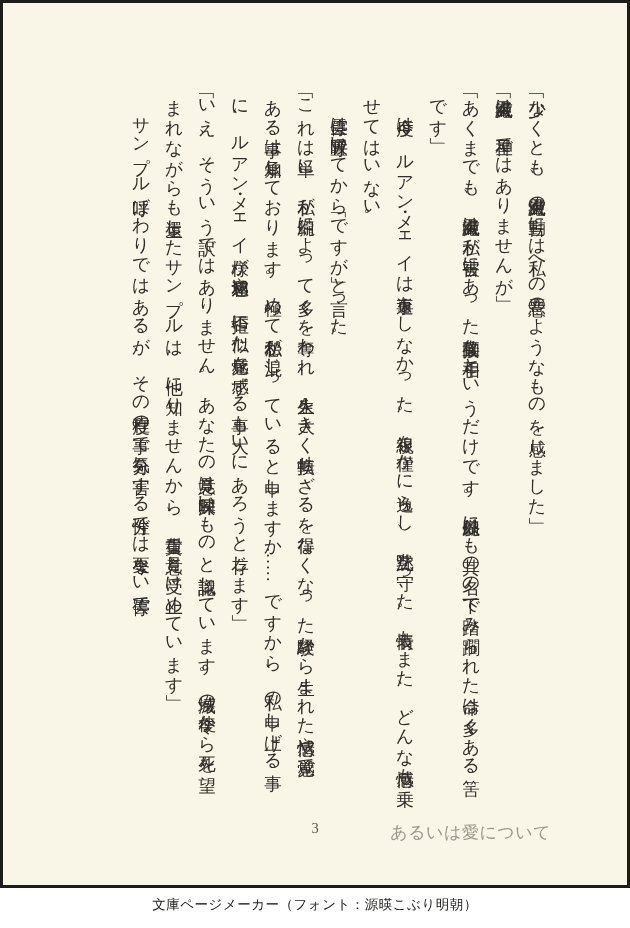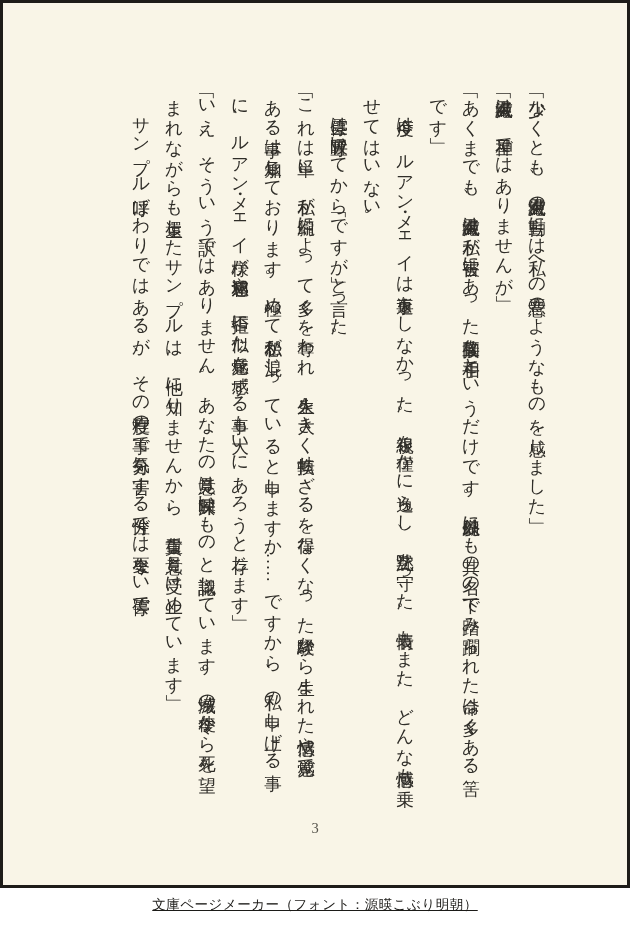--- a/index.html
+++ b/index.html
@@ -74,21 +74,20 @@
   }
   .caption {
     position: absolute;
     left: 0;
     top: 8px;
     width: 630px;
     text-align: center;
     font-size: 13.5px;
     letter-spacing: 0.5px;
     color: #1c1b18;
-    text-decoration: underline;
   }
 </style>
 </head>
 <body>
 
 <div class="stage">
 
   <div class="page">
 
     <div class="text-area">
@@ -97,20 +96,21 @@
         <p class="noindent">「あくまでも、絶滅大君は私が被害にあった直接的な相手というだけです。幻朧以外にも其の名の下で踏み躙られた命は多くある筈です」</p>
         <p class="indent">今度は、ルアン・メェイは返事をしなかった。視線を僅かに逸らし、沈黙を守った。表情もまた、どんな感情も乗せてはいない。</p>
         <p class="indent">停雲は一呼吸置いてから「ですが」と言った。</p>
         <p class="noindent">「これは単に、私が幻朧によって多くを奪われ、人生を大きく転換せざるを得なくなった経験から生まれた感情や感覚である事は承知しております。極めて私怨が混じっていると申しますか……ですから、私の申し上げる事に、ルアン・メェイ様が違和感や、拒否に似た感覚を感ずる事も大いにあろうと存じます」</p>
         <p class="noindent">「いえ、そういう訳ではありません。あなたの意見は興味深いものと認識しています。壊滅の使令から死を望まれながらも生還したサンプルは、他に知りませんから、貴重な意見と受け止めています」</p>
         <p class="indent">サンプル呼ばわりではあるが、その程度の事で気分を害する性分では今更ない停雲で</p>
       </div>
 
     <div class="footer-page-number">3</div>
 
+    <div class="footer-title">あるいは愛について</div>
 
   </div>
 
   <div class="caption-strip">
     <div class="caption">文庫ページメーカー（フォント：源暎こぶり明朝）</div>
   </div>
 
 </div>
 
 </body></html>

